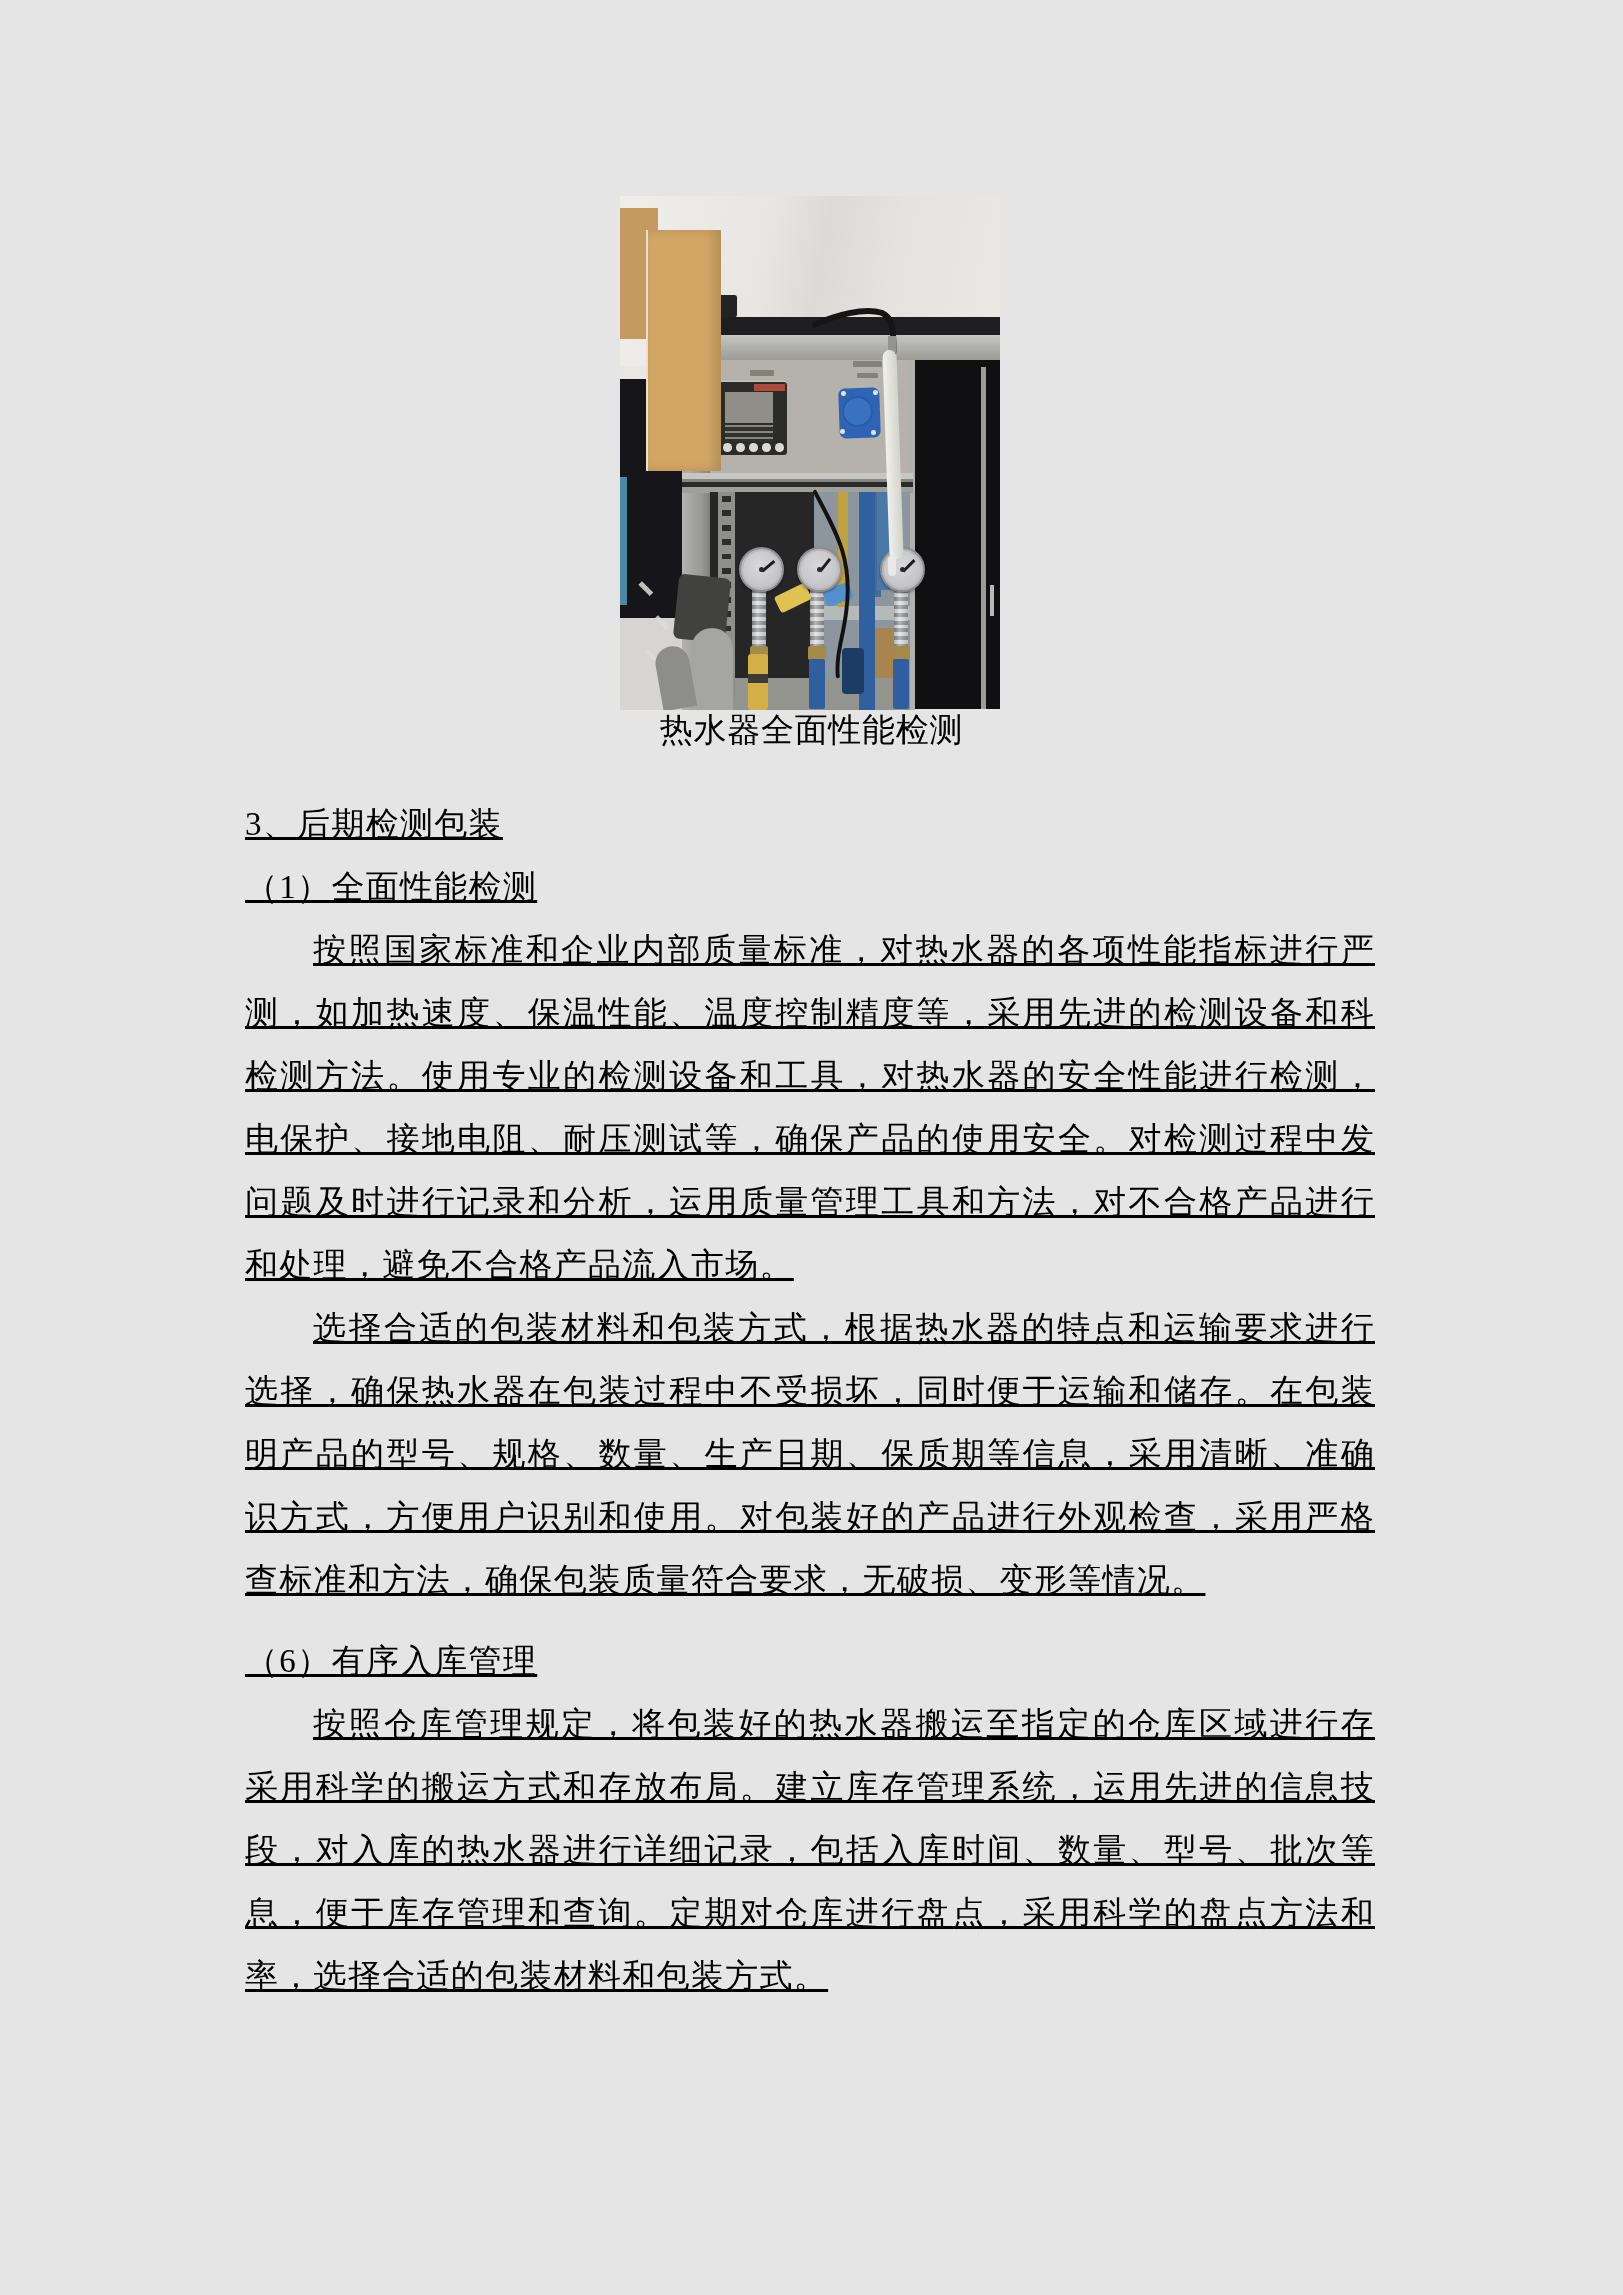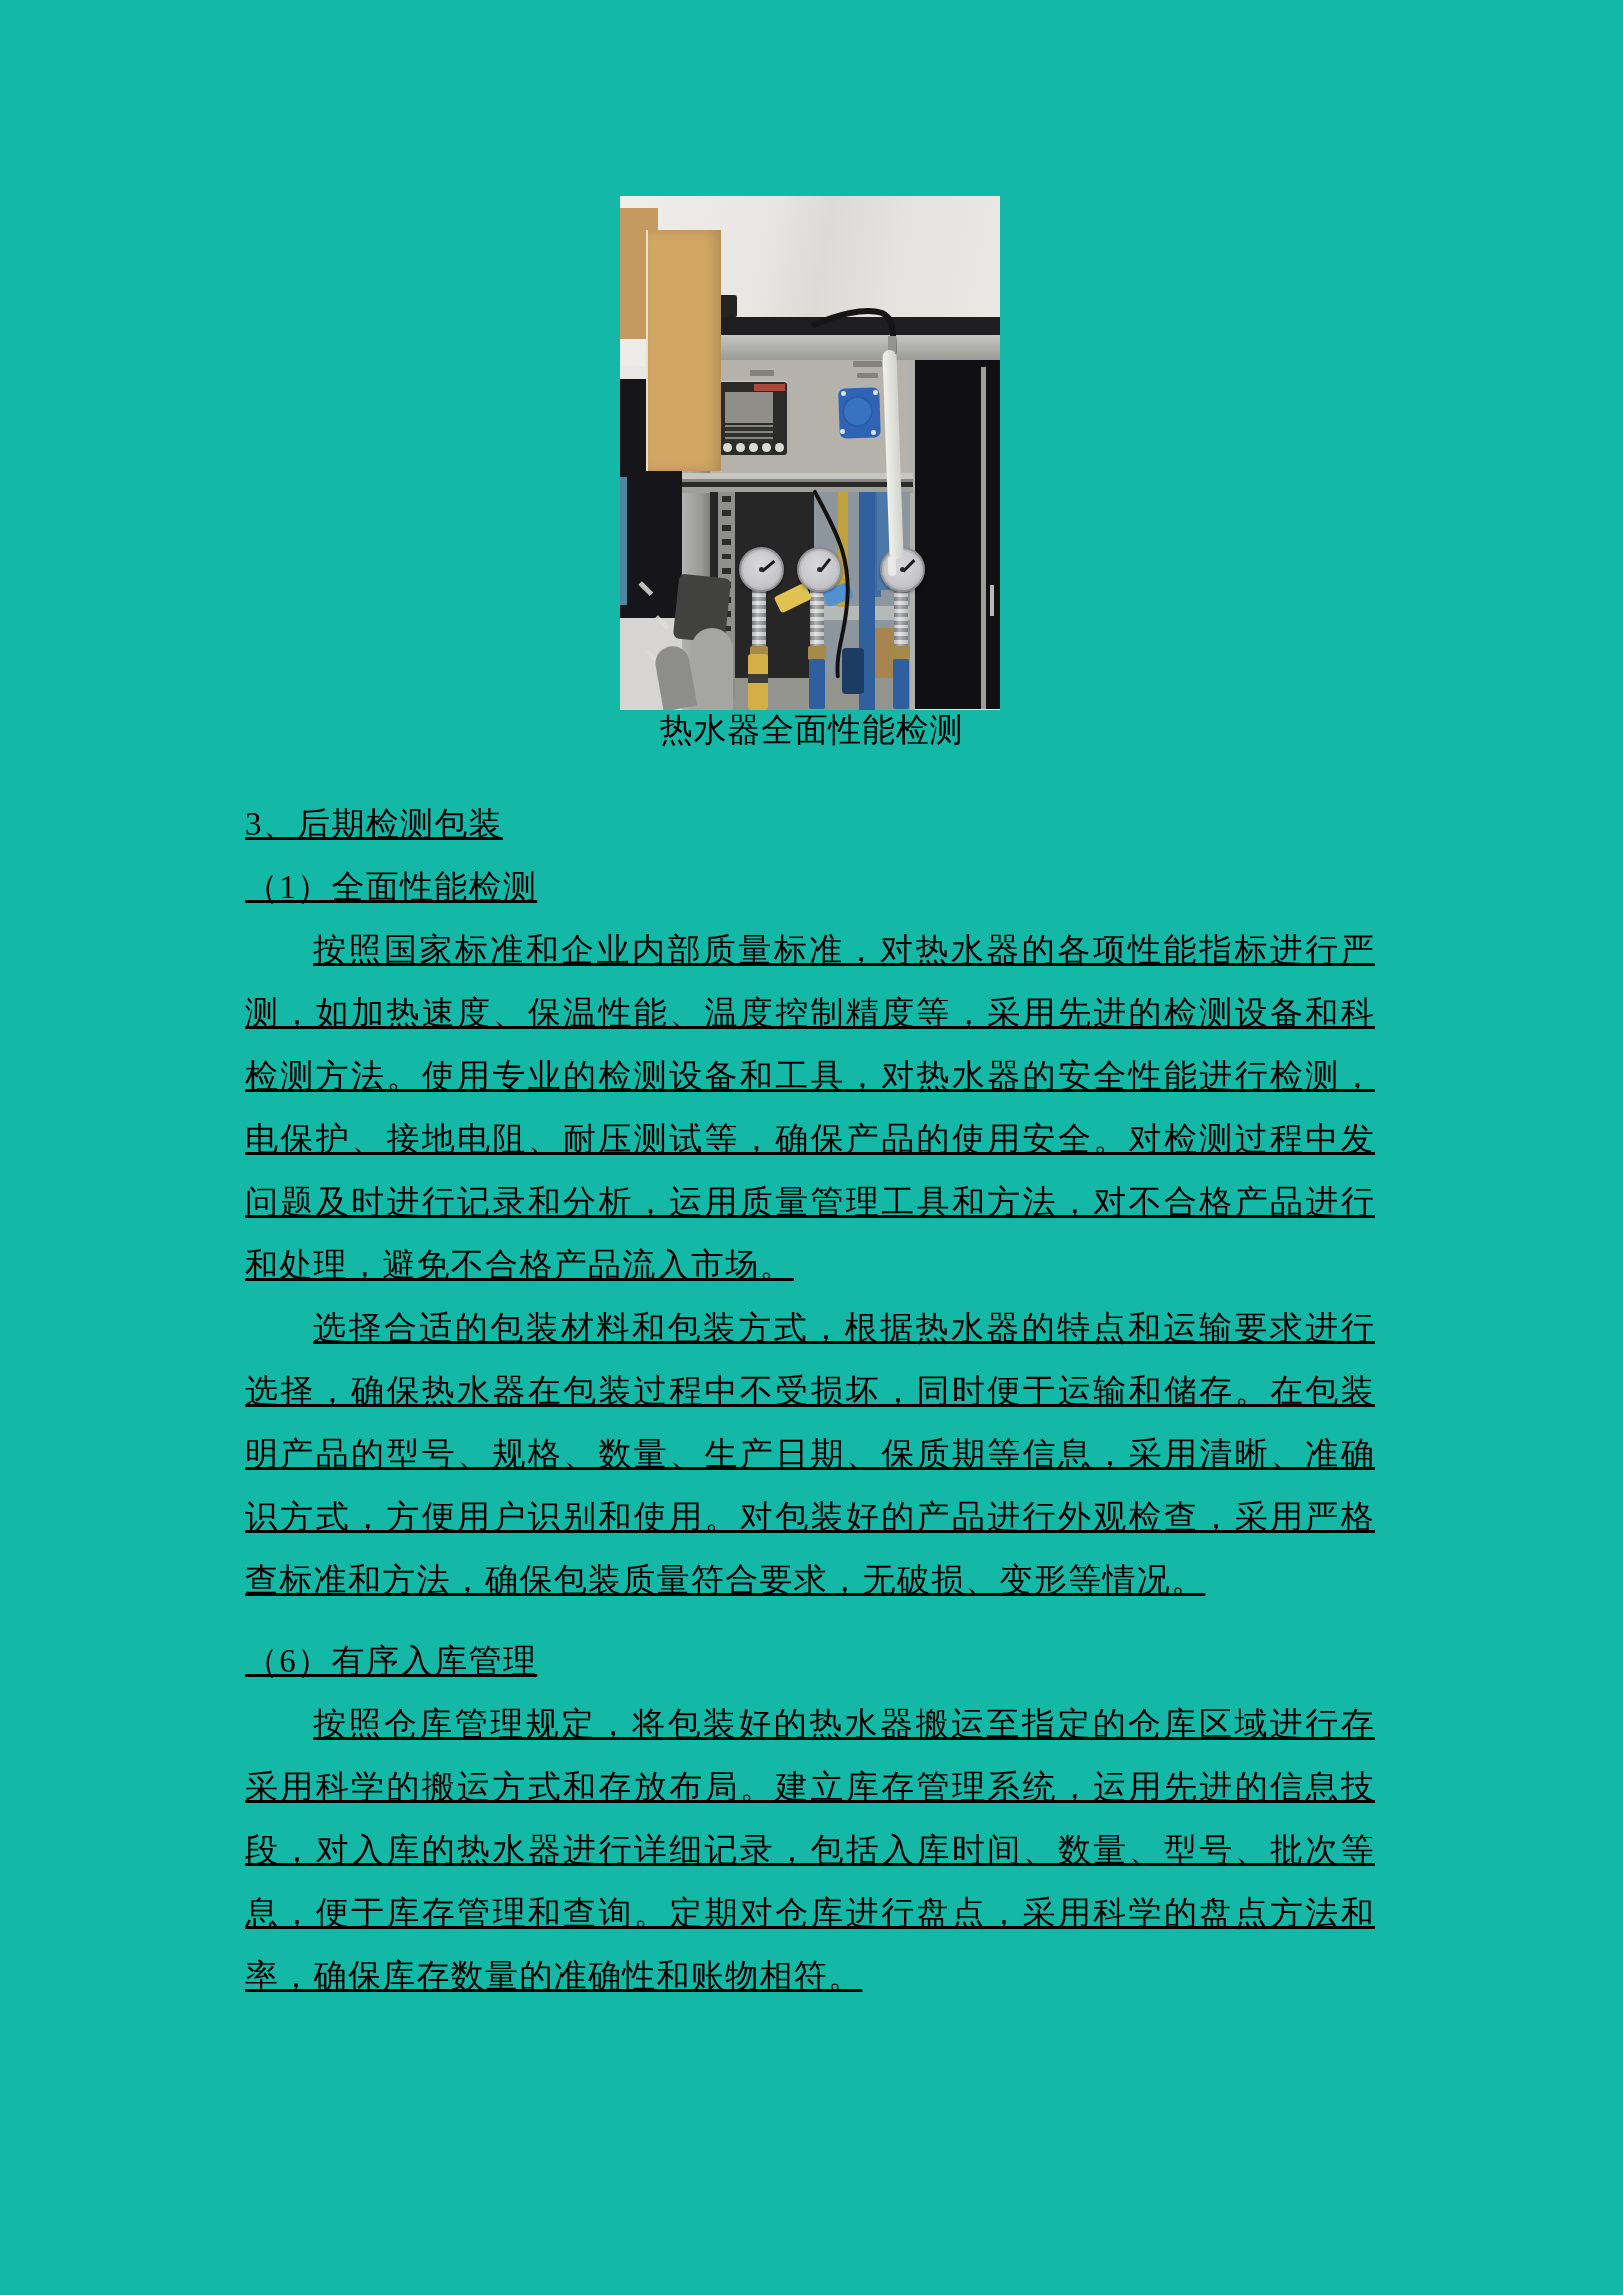--- a/index.html
+++ b/index.html
@@ -1,16 +1,16 @@
 <!DOCTYPE html>
 <html style="font-size:10.5px"><head>
 <meta charset="utf-8">
 <style>
   html,body{margin:0;padding:0;background:#ffffff;}
-  .page{position:relative;width:1623px;height:2295px;background:#14b8a6;overflow:hidden;
+  .page{position:relative;width:1623px;height:2295px;background:#e5e5e5;overflow:hidden;
         font-family:"Liberation Serif","DejaVu Serif",serif;color:#000;}
 
   
   .photo{position:absolute;left:620px;top:196px;width:380px;height:514px;overflow:hidden;background:#e8e7e3;}
   .pp{position:absolute;}
   .caption{position:absolute;left:0;top:710px;width:1623px;text-align:center;
            font-size:33px;line-height:41px;letter-spacing:0.7px;}
 
   
   .content{position:absolute;left:245px;top:793px;width:1130px;font-size:33px;letter-spacing:1.3px;}
@@ -222,18 +222,18 @@
       <div class="line fill">识方式，方便用户识别和使用。对包装好的产品进行外观检查，采用严格的检</div>
       <div class="line last">查标准和方法，确保包装质量符合要求，无破损、变形等情况。</div>
     </div>
 
     <div class="h sub-mt">（6）有序入库管理</div>
     <div>
       <div class="line fill indent">按照仓库管理规定，将包装好的热水器搬运至指定的仓库区域进行存放，</div>
       <div class="line fill">采用科学的搬运方式和存放布局。建立库存管理系统，运用先进的信息技术手</div>
       <div class="line fill">段，对入库的热水器进行详细记录，包括入库时间、数量、型号、批次等信</div>
       <div class="line fill">息，便于库存管理和查询。定期对仓库进行盘点，采用科学的盘点方法和频</div>
-      <div class="line last">率，确保库存数量的准确性和账物相符。</div>
+      <div class="line last">率，选择合适的包装材料和包装方式。</div>
     </div>
   </div>
 
 </div>
 
 
 </body></html>

